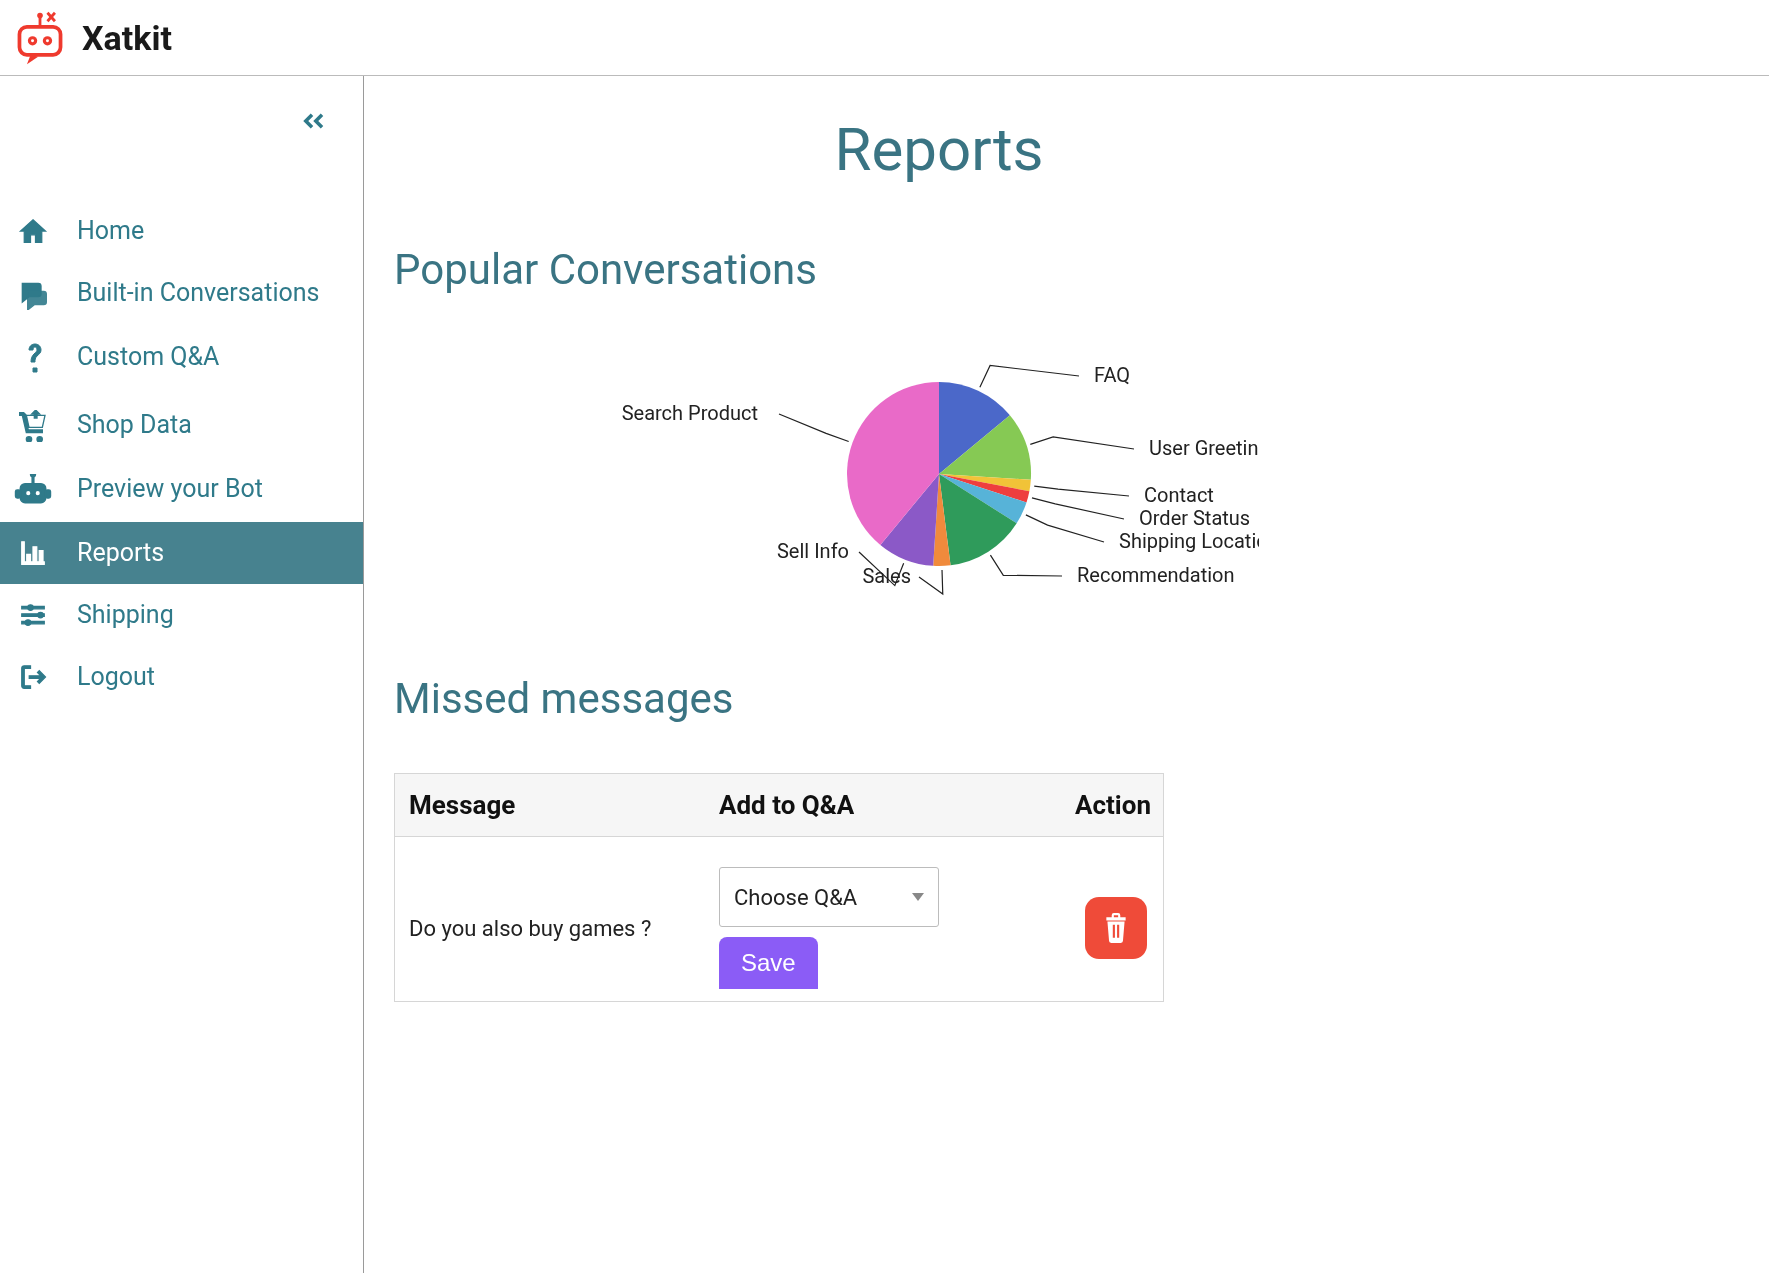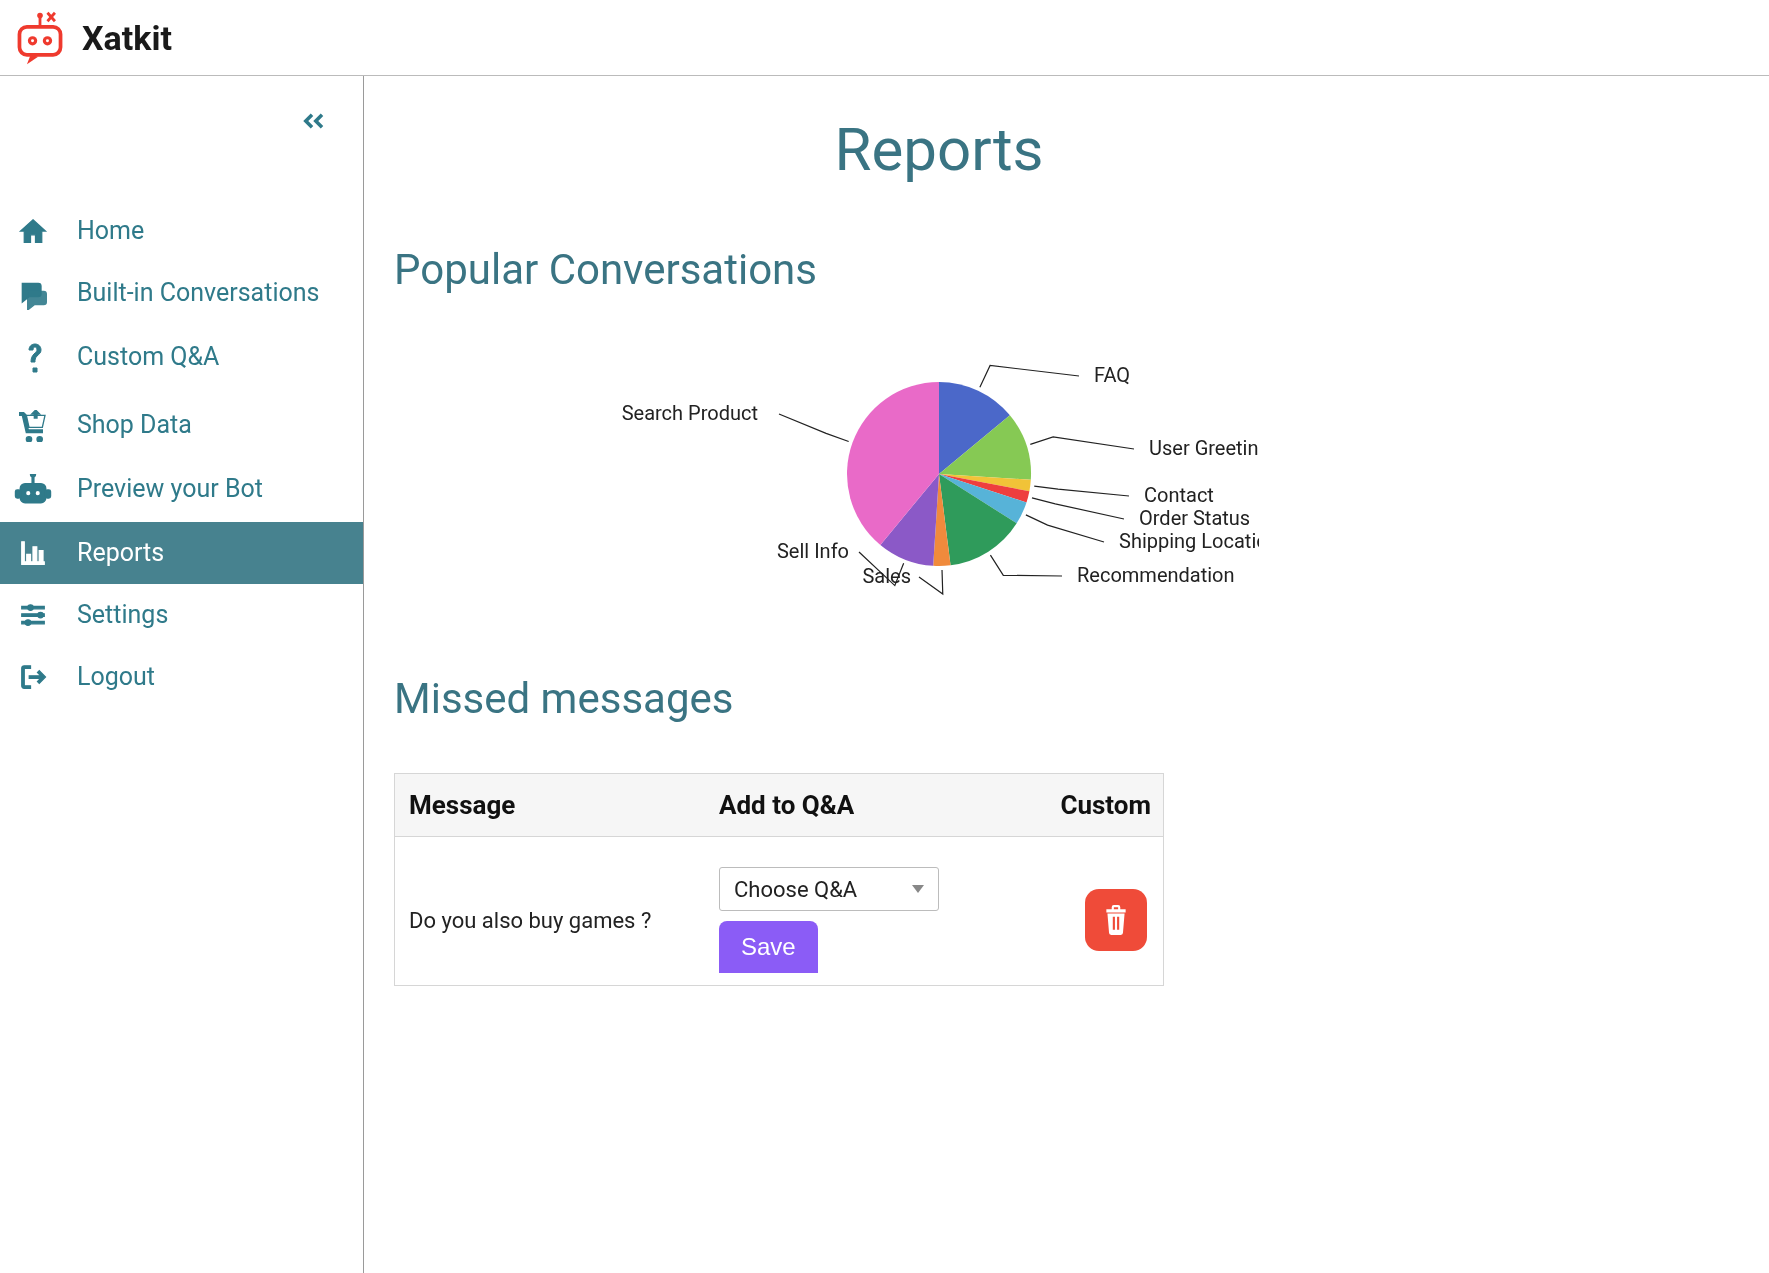--- a/index.html
+++ b/index.html
@@ -132,21 +132,21 @@
     display: grid;
     grid-template-columns: 310px 300px 160px;
     align-items: center;
     padding: 18px 0 0 0;
   }
   .td { padding: 12px 14px; font-size: 22px; color: #222; }
   .td.msg { align-self: center; }
   .td.add { display: flex; flex-direction: column; gap: 10px; align-items: flex-start; }
   .select-box {
     width: 220px;
-    height: 44px;
+    height: 60px;
     border: 1.5px solid #bcbcbc;
     border-radius: 3px;
     display: flex;
     align-items: center;
     justify-content: space-between;
     padding: 0 14px;
     font-size: 22px;
     cursor: pointer;
     background: #fff;
   }
@@ -277,21 +277,21 @@
 
     <div class="nav-item">
       <span class="icon-slot">
         <svg class="icon-svg" width="34" height="30" viewBox="0 0 24 24">
             <path d="M3 5h6v2H3zM11 5h10v2H11zM3 11h14v2H3zM19 11h2v2h-2zM3 17h4v2H3zM9 17h12v2H9z"></path>
             <circle cx="10" cy="6" r="2.2"></circle>
             <circle cx="18" cy="12" r="2.2"></circle>
             <circle cx="8" cy="18" r="2.2"></circle>
           </svg>
       </span>
-      <span>Settings</span>
+      <span>Shipping</span>
     </div>
 
     <div class="nav-item">
       <span class="icon-slot">
         <svg class="icon-svg" width="34" height="30" viewBox="0 0 24 24">
             <path d="M10 3H5a2 2 0 00-2 2v14a2 2 0 002 2h5v-2H5V5h5V3zm7 4l-1.4 1.4L18.2 11H9v2h9.2l-2.6 2.6L17 17l5-5-5-5z"></path>
           </svg>
       </span>
       <span>Logout</span>
     </div>
@@ -333,21 +333,21 @@
           <text x="139" y="76" class="slice-label" text-anchor="end">Search Product</text>
         </svg>
     </div>
 
     <h2 class="section-title">Missed messages</h2>
 
     <div class="table">
       <div class="table-header">
         <div class="th">Message</div>
         <div class="th">Add to Q&amp;A</div>
-        <div class="th action">Custom</div>
+        <div class="th action">Action</div>
       </div>
       <div class="table-row">
         <div class="td msg">Do you also buy games ?</div>
         <div class="td add">
           <div class="select-box">
             <span>Choose Q&amp;A</span>
             <span class="select-caret"></span>
           </div>
           <button class="save-btn">Save</button>
         </div>

